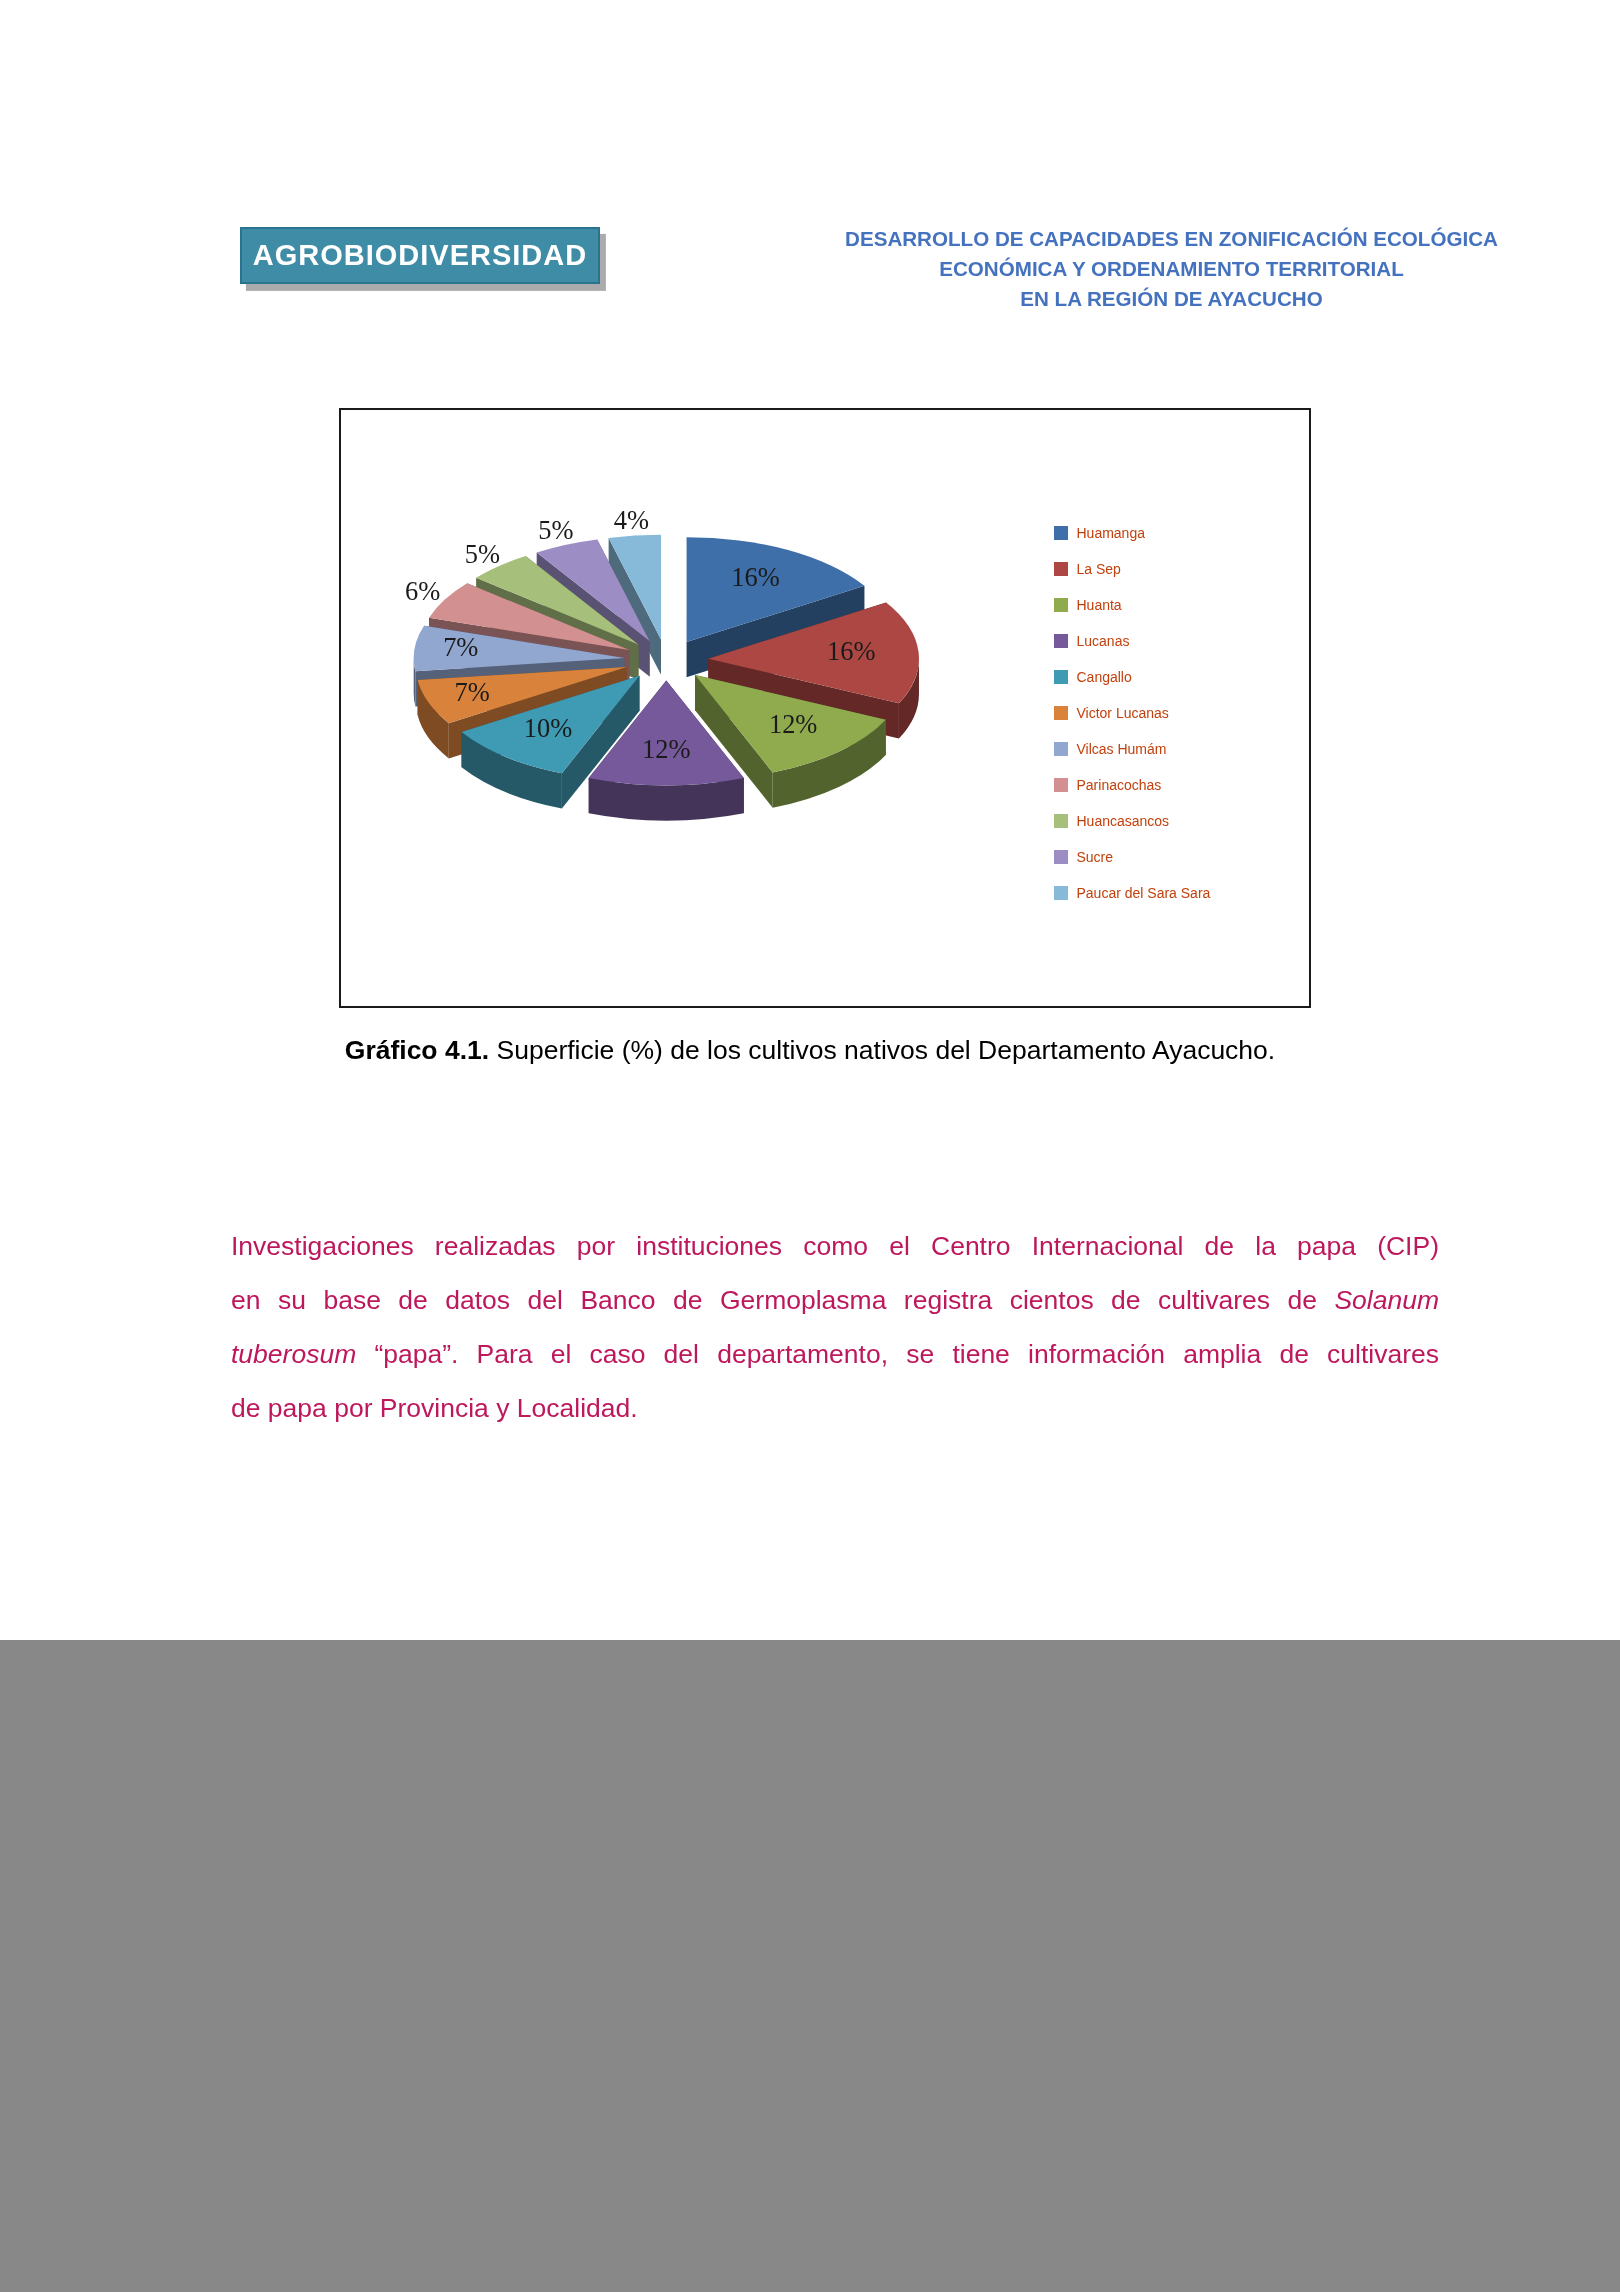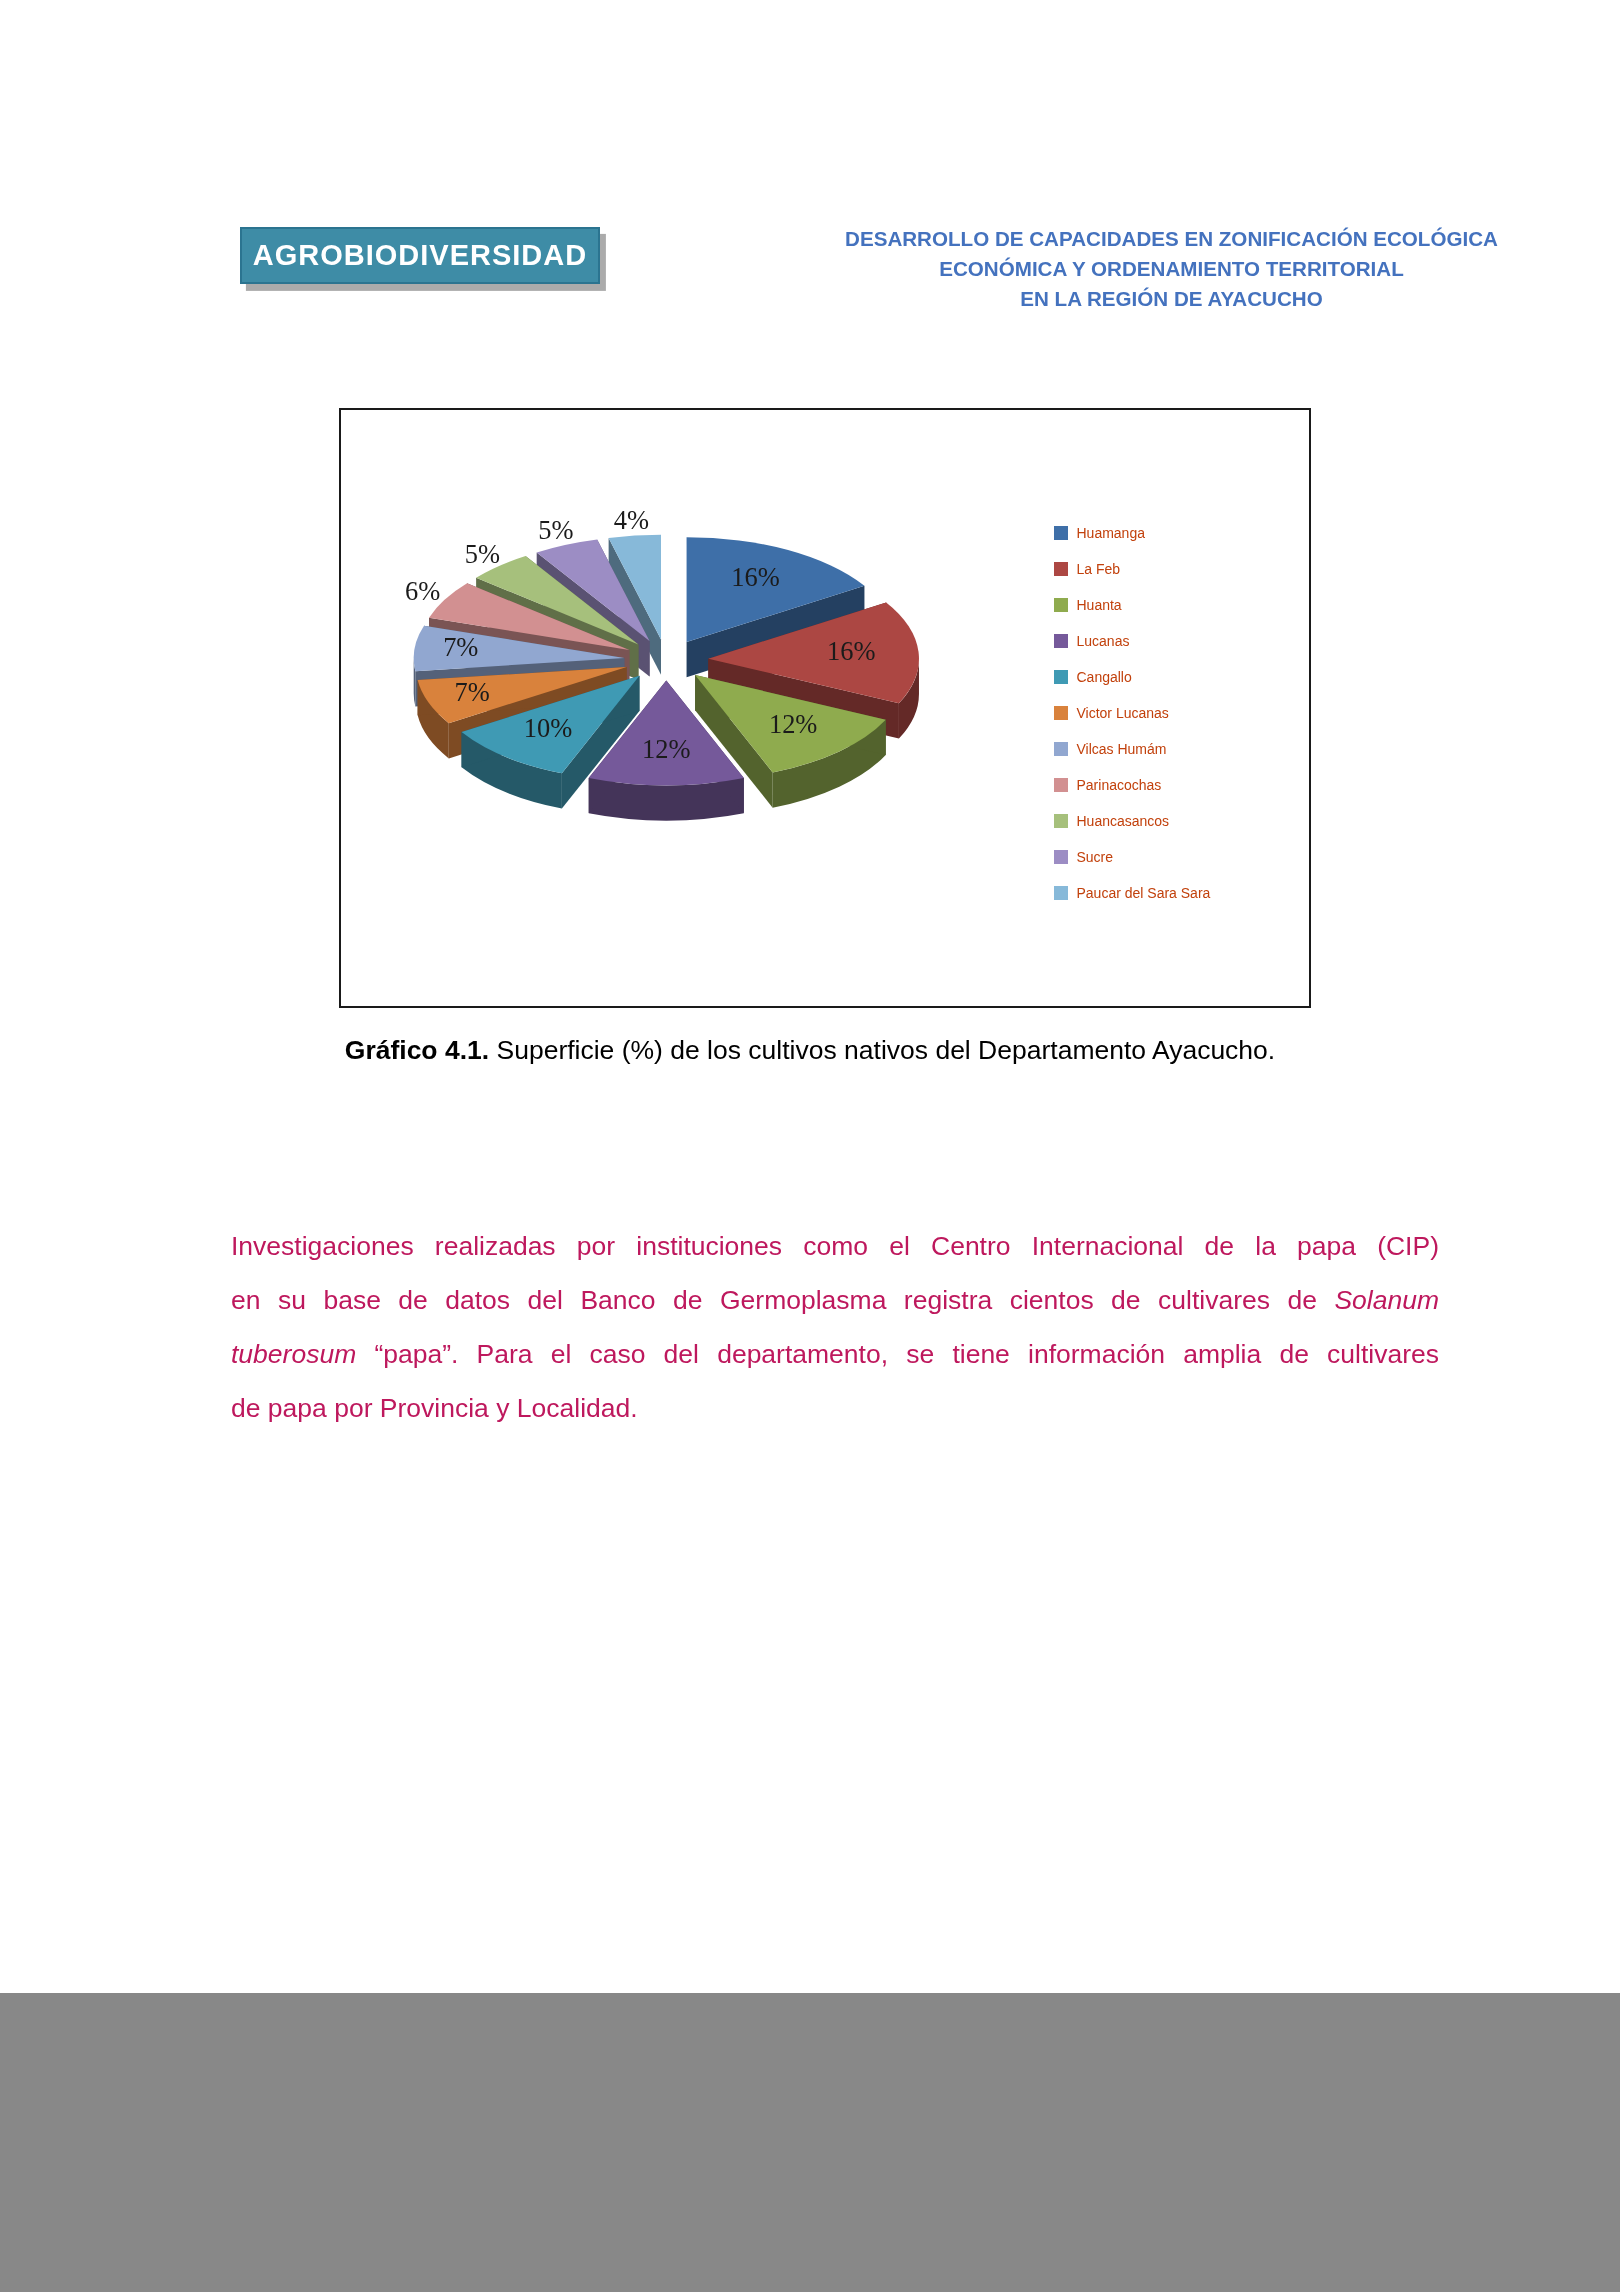--- a/index.html
+++ b/index.html
@@ -1,18 +1,18 @@
 <!DOCTYPE html>
 <html><head>
 <meta charset="utf-8">
 <style>
   html,body{margin:0;padding:0;background:#888;}
   .page{
     position:relative;
-    width:1620px;height:1993px;
+    width:1620px;height:1640px;
     background:#ffffff;
     font-family:"Liberation Sans",sans-serif;
     overflow:hidden;
     margin:0 auto;
   }
   
   .badge{
     position:absolute;left:240px;top:227px;width:360px;height:57px;
     background:#3E8CA6;border:2.9px solid #2B7490;box-sizing:border-box;
     box-shadow:5.9px 6.9px 0 #ABABAB;
@@ -160,21 +160,21 @@
         <text x="219.2894286378491" y="125.74343851866813" text-anchor="middle" dominant-baseline="middle" class="pie-label">5%</text>
         <text x="296.43042831445007" y="115.27056546686896" text-anchor="middle" dominant-baseline="middle" class="pie-label">4%</text>
       </svg>
     <div class="legend" id="legend">
         <div class="legend-item">
           <span class="legend-swatch" style="background: rgb(62, 111, 168);"></span>
           <span class="legend-label">Huamanga</span>
         </div>
         <div class="legend-item">
           <span class="legend-swatch" style="background: rgb(172, 71, 67);"></span>
-          <span class="legend-label">La Feb</span>
+          <span class="legend-label">La Sep</span>
         </div>
         <div class="legend-item">
           <span class="legend-swatch" style="background: rgb(143, 171, 78);"></span>
           <span class="legend-label">Huanta</span>
         </div>
         <div class="legend-item">
           <span class="legend-swatch" style="background: rgb(117, 89, 154);"></span>
           <span class="legend-label">Lucanas</span>
         </div>
         <div class="legend-item">

